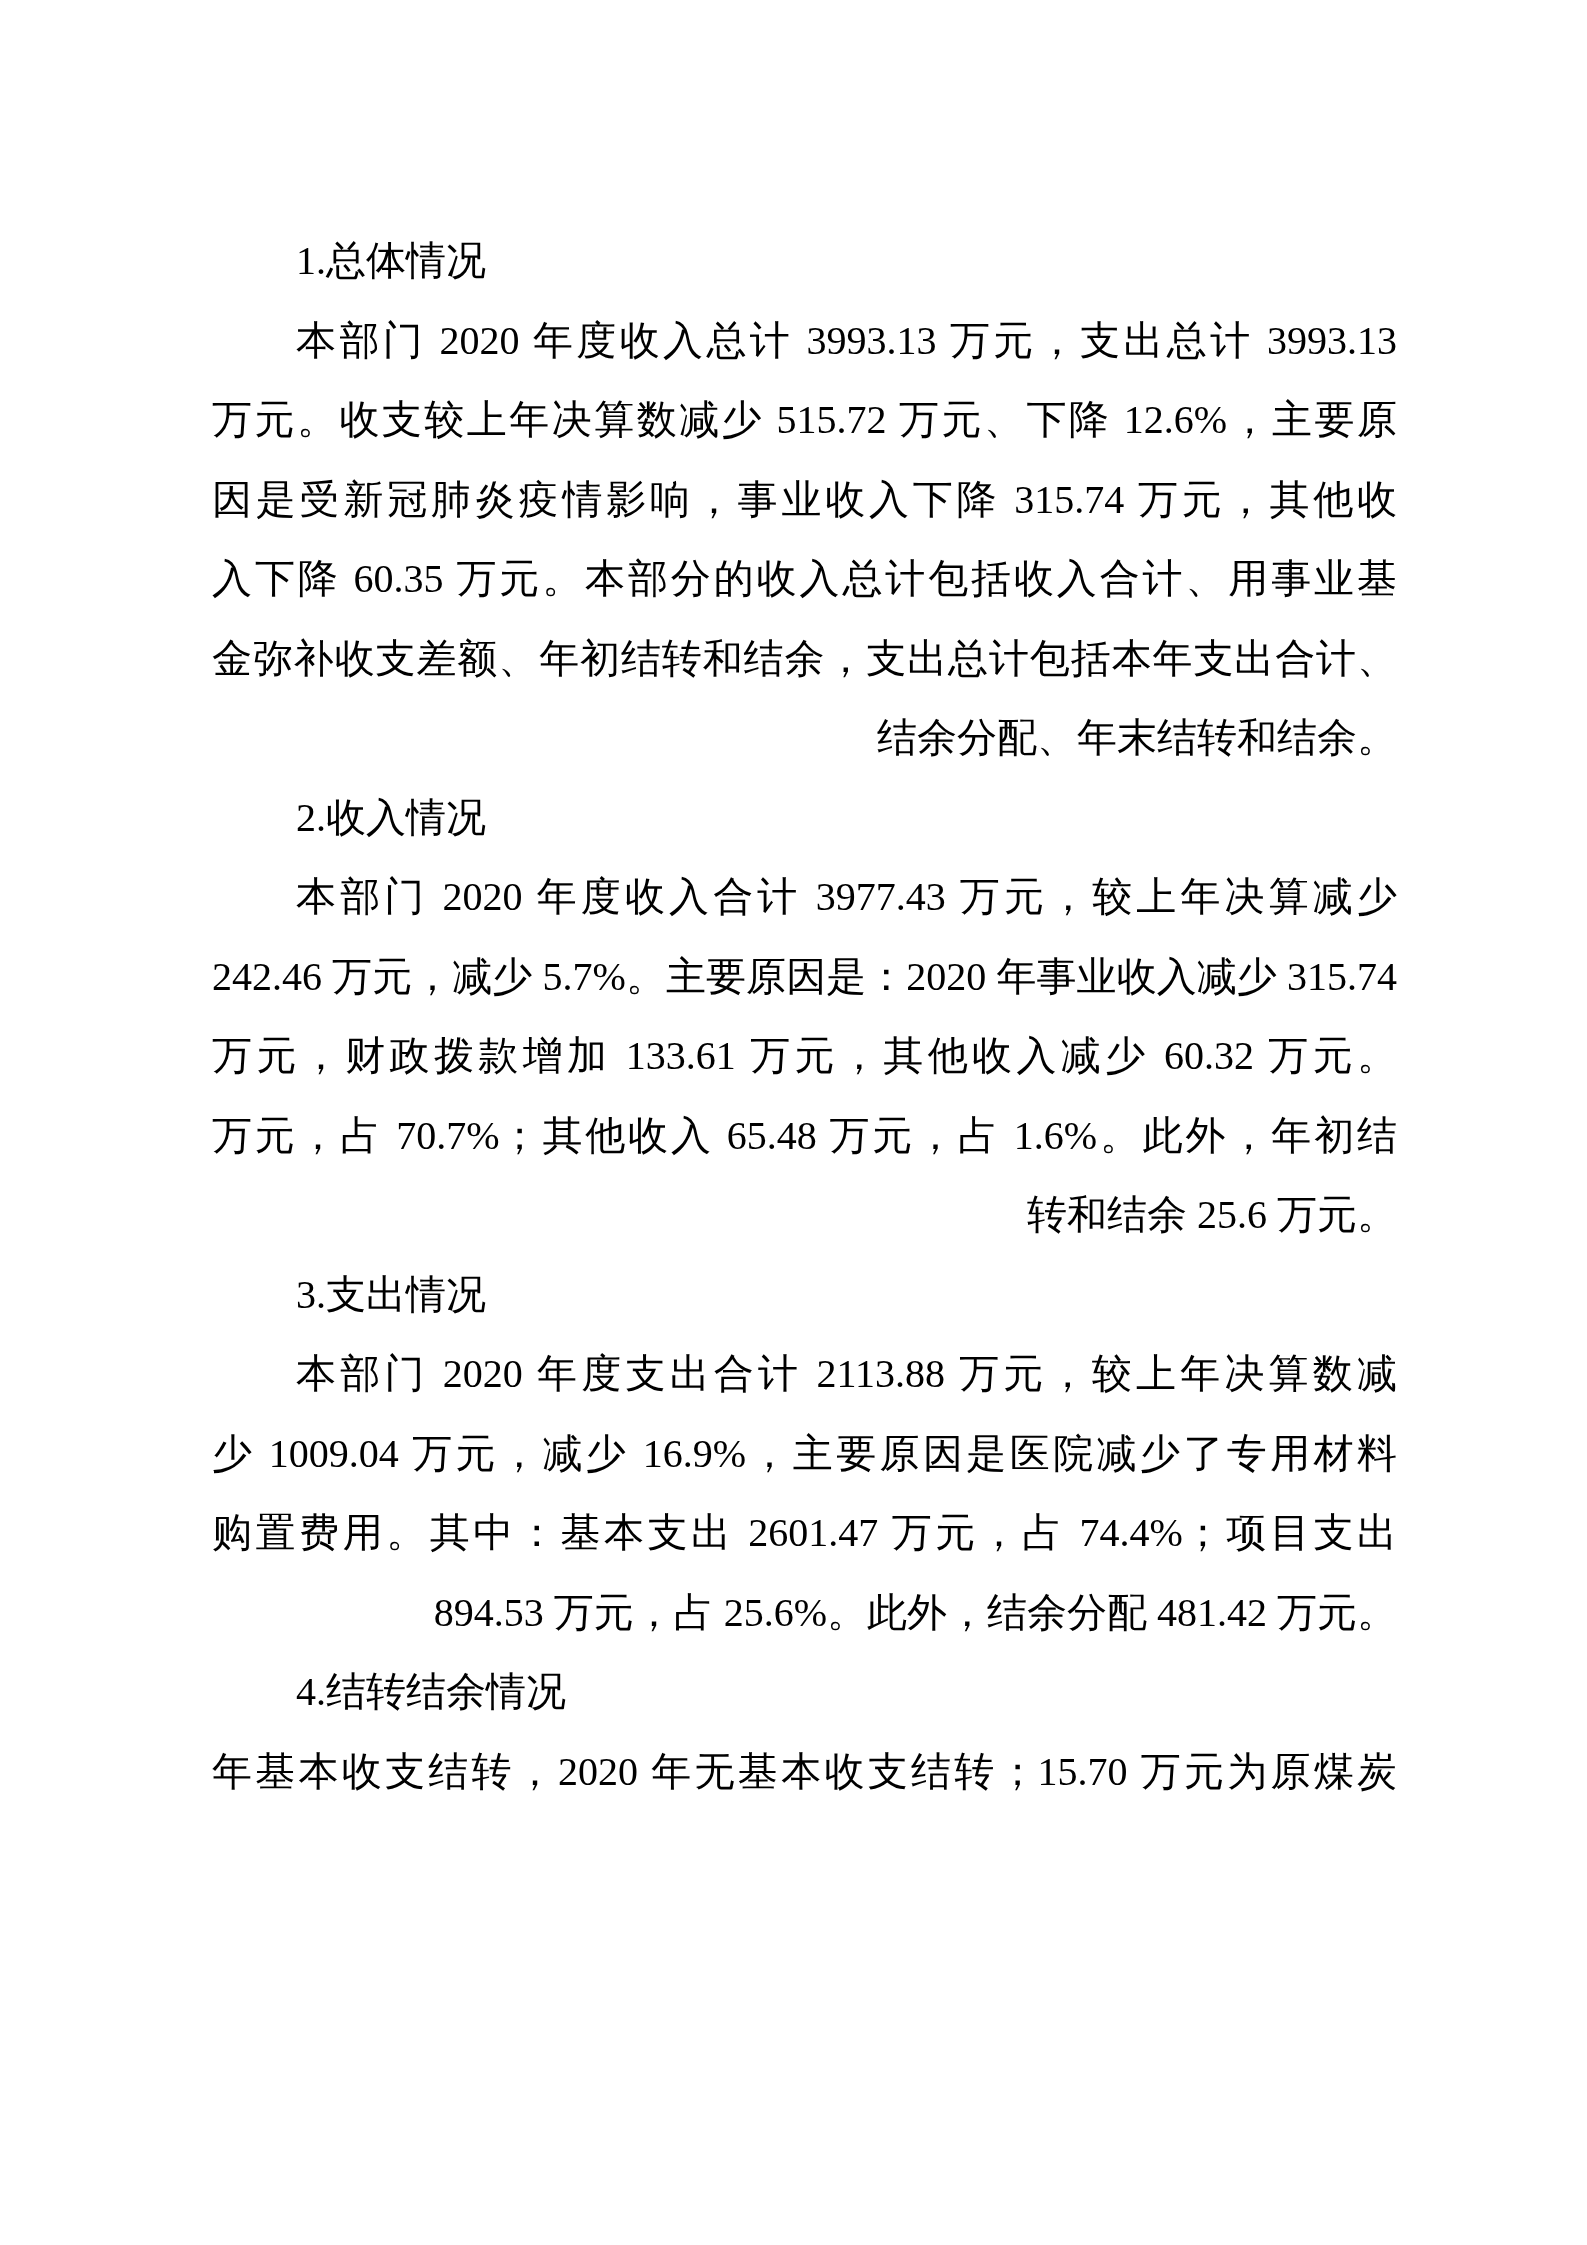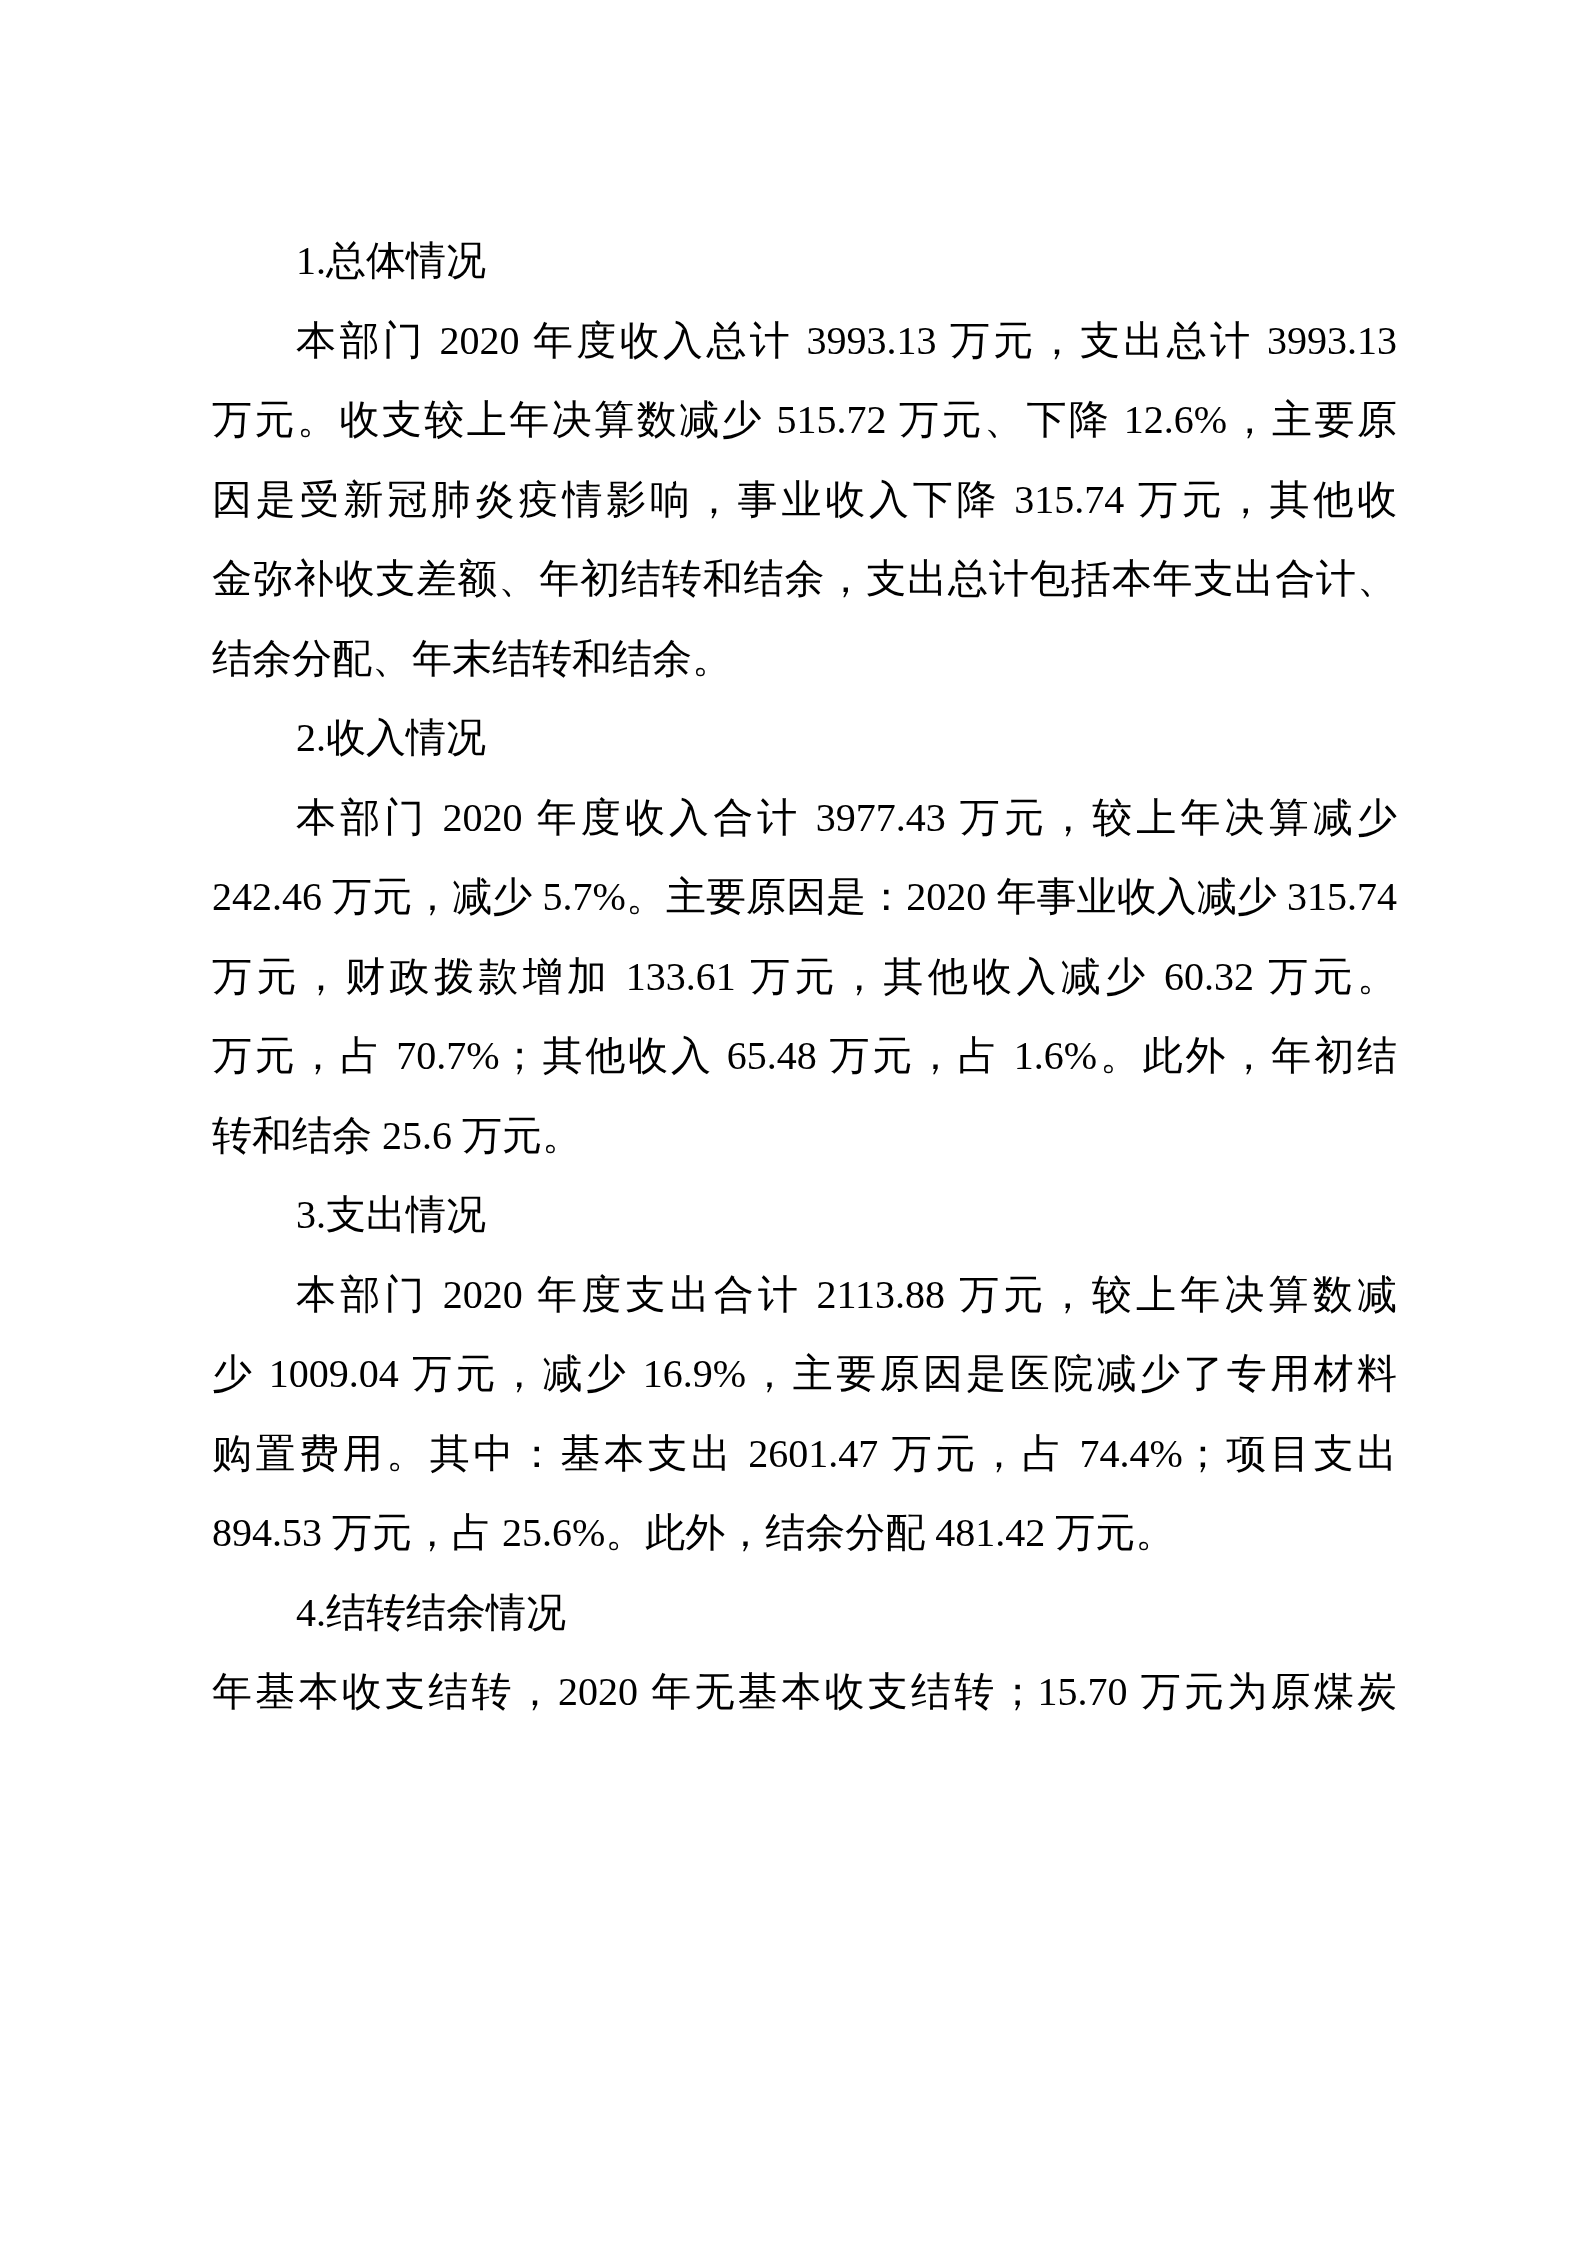--- a/index.html
+++ b/index.html
@@ -36,32 +36,33 @@
   .justify {
     text-align: justify;
     text-align-last: justify;
   }
   .justify-indent {
     text-align: justify;
     text-align-last: justify;
     text-indent: 2.1em;
   }
   .last {
-    text-align: left;
+    text-align: right;
   }
 </style>
 </head>
 <body>
 
 <div class="page">
   <div class="text-block" id="text-block">
       <div class="line heading">1.总体情况</div>
       <div class="line justify-indent">本部门 2020 年度收入总计 3993.13 万元，支出总计 3993.13</div>
       <div class="line justify">万元。收支较上年决算数减少 515.72 万元、下降 12.6%，主要原</div>
       <div class="line justify">因是受新冠肺炎疫情影响，事业收入下降 315.74 万元，其他收</div>
+      <div class="line justify">入下降 60.35 万元。本部分的收入总计包括收入合计、用事业基</div>
       <div class="line justify">金弥补收支差额、年初结转和结余，支出总计包括本年支出合计、</div>
       <div class="line last">结余分配、年末结转和结余。</div>
       <div class="line heading">2.收入情况</div>
       <div class="line justify-indent">本部门 2020 年度收入合计 3977.43 万元，较上年决算减少</div>
       <div class="line justify">242.46 万元，减少 5.7%。主要原因是：2020 年事业收入减少 315.74</div>
       <div class="line justify">万元，财政拨款增加 133.61 万元，其他收入减少 60.32 万元。</div>
       <div class="line justify">万元，占 70.7%；其他收入 65.48 万元，占 1.6%。此外，年初结</div>
       <div class="line last">转和结余 25.6 万元。</div>
       <div class="line heading">3.支出情况</div>
       <div class="line justify-indent">本部门 2020 年度支出合计 2113.88 万元，较上年决算数减</div>

